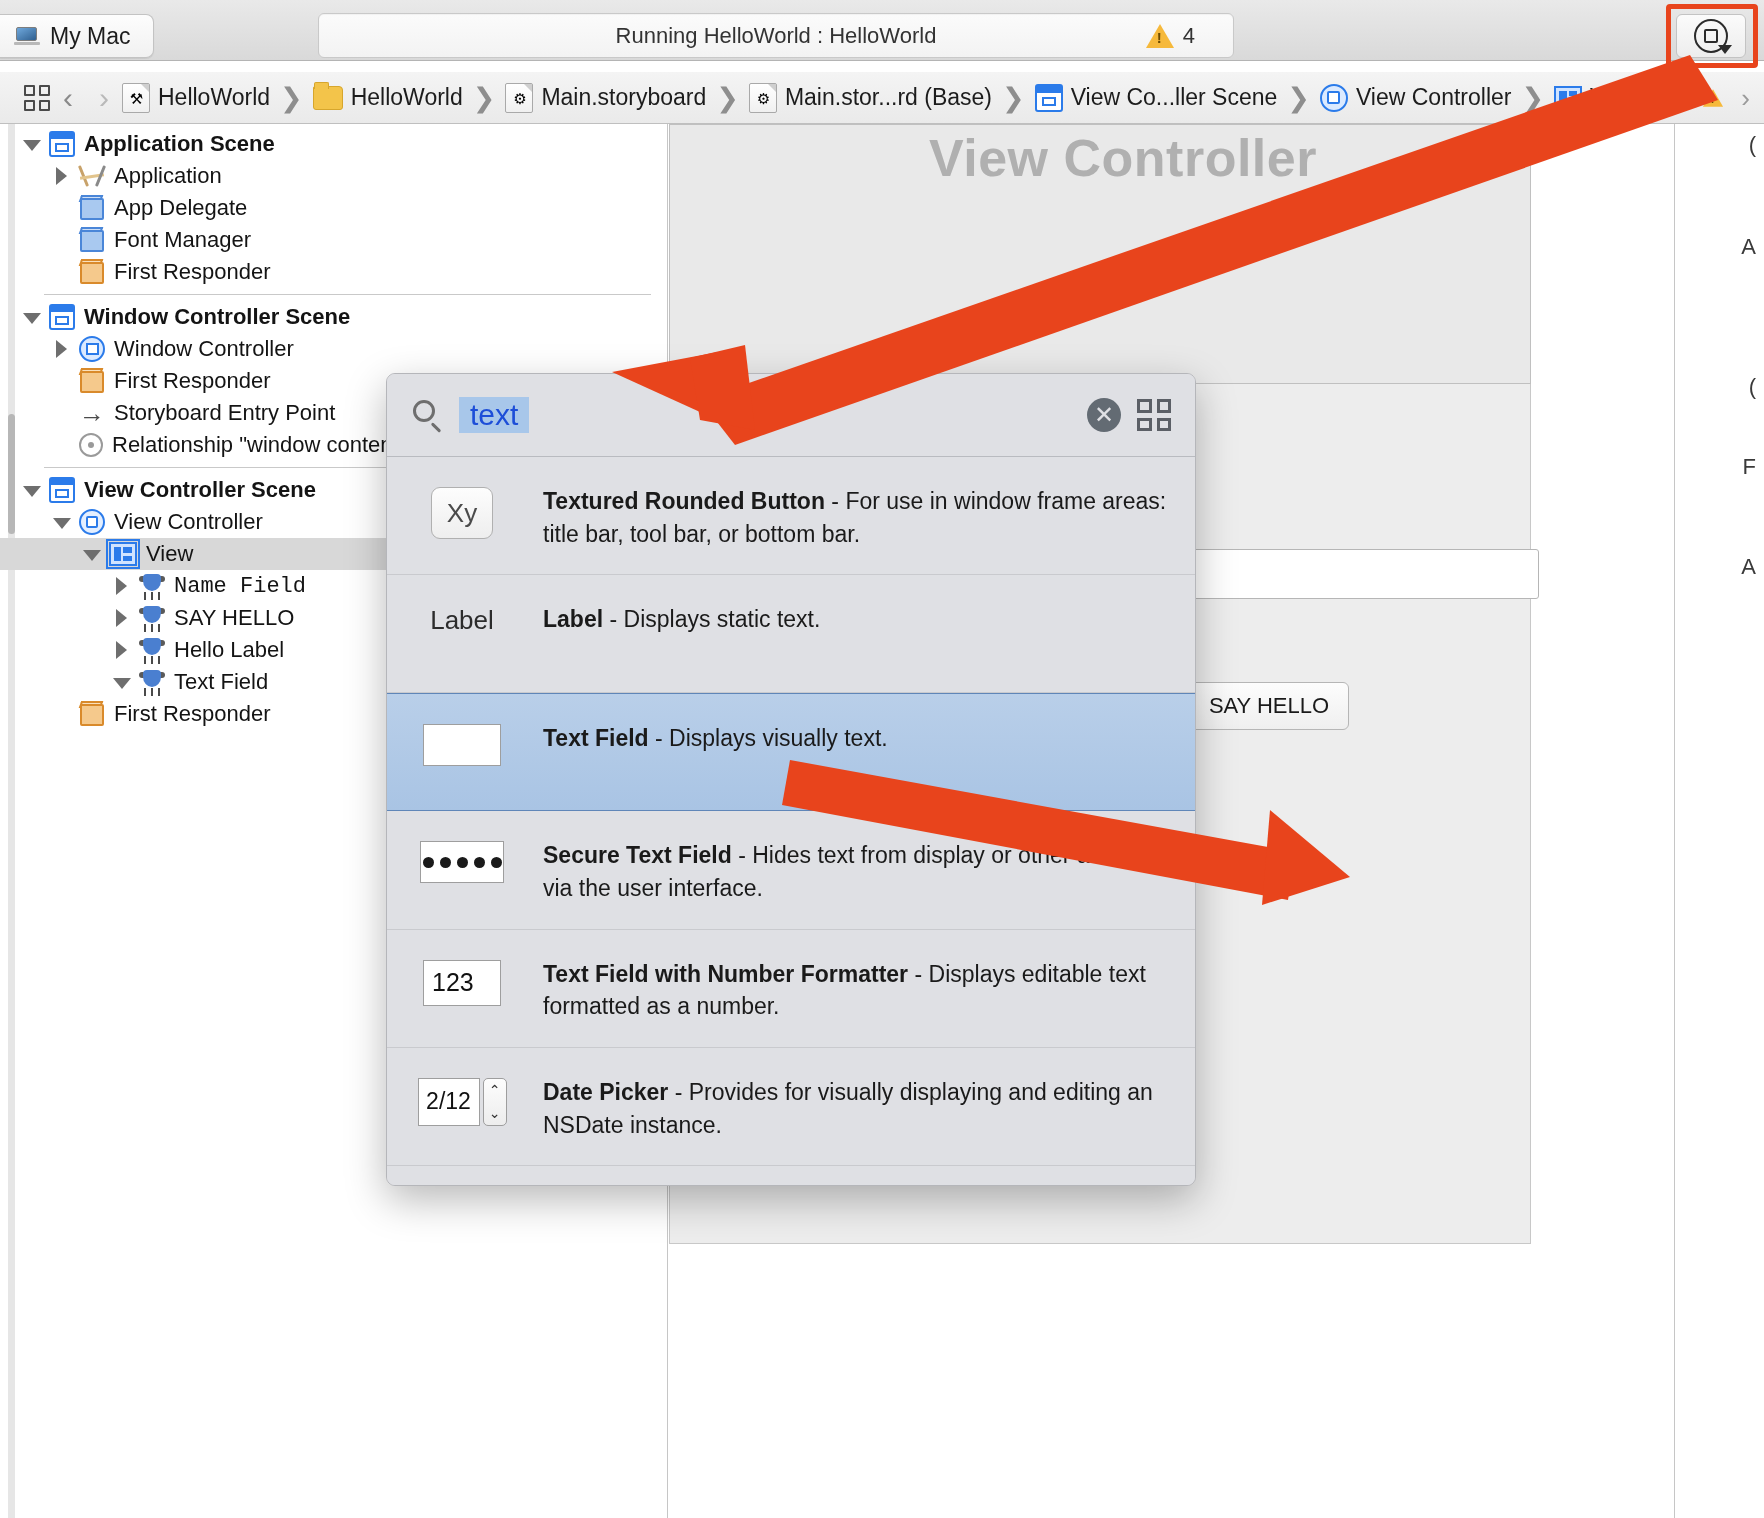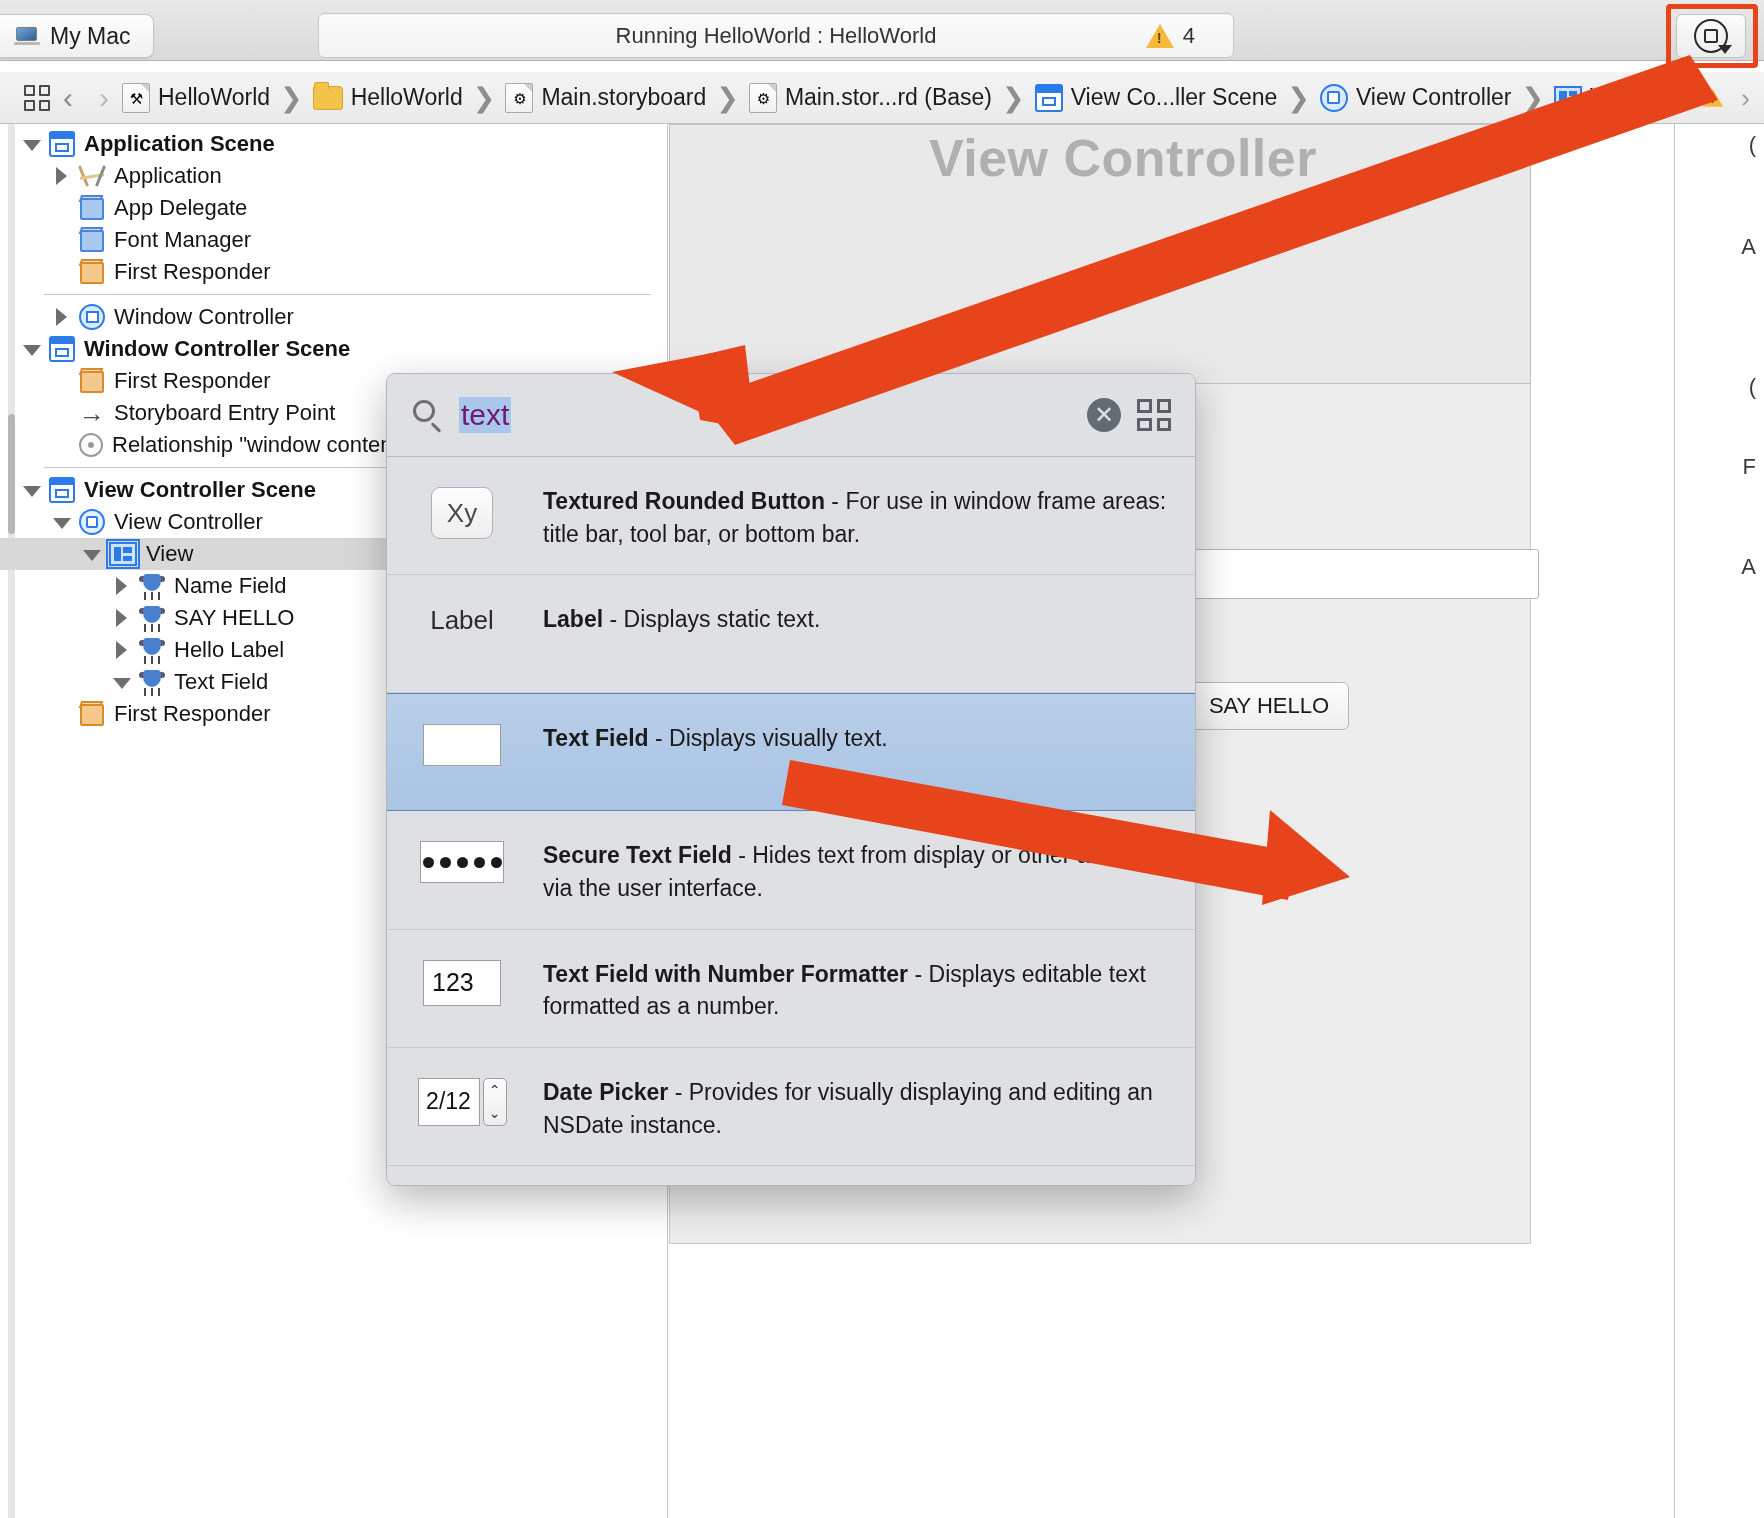--- a/index.html
+++ b/index.html
@@ -305,21 +305,21 @@
   }
   .lib-search {
     position:relative; height:82px; display:flex; align-items:center;
     padding: 0 24px 0 26px; gap: 16px;
     background:#dfe0e4;
   }
   .search-glyph { width:30px; height:30px; position:relative; flex:none; }
   .search-glyph .c { position:absolute; left:0; top:0; width:22px; height:22px; border:3px solid #6e6e6e; border-radius:50%; }
   .search-glyph .h { position:absolute; right:1px; bottom:1px; width:12px; height:3px; background:#6e6e6e; transform:rotate(45deg); border-radius:2px;}
   .search-value {
-    font-size: 30px; color:#701a75; background:#a8c7ea; padding: 1px 2px;
+    font-size: 30px; color:#1d4ed8; background:#a8c7ea; padding: 1px 11px;
   }
   .search-spacer { flex:1; }
   .clear-btn {
     width:34px; height:34px; border-radius:50%; background:#636b73; flex:none;
     display:flex; align-items:center; justify-content:center; color:#dfe0e4;
     font-size:24px; line-height:1;
   }
   .gridview-btn { width:34px; height:32px; display:grid; grid-template-columns:1fr 1fr; gap:5px; flex:none; }
   .gridview-btn i { display:block; border:3px solid #5b5f66; }
   .lib-divider { height:1px; background:#b9bbc0; }
@@ -514,34 +514,34 @@
         </div>
         <div class="row" style="padding-left: 30px;">
           <span class="tri none"></span>
           <span class="i-cube orange">
             <span class="t"></span>
             <span class="f"></span>
           </span>
           <span class="rlabel">First Responder</span>
         </div>
         <div class="sep-line"></div>
-        <div class="row" style="padding-left: 30px;">
-          <span class="tri right"></span>
-          <span class="i-wc">
-            <span class="sq"></span>
-          </span>
-          <span class="rlabel">Window Controller</span>
-        </div>
         <div class="row" style="padding-left: 0px;">
           <span class="tri down"></span>
           <span class="i-scene">
             <span class="top"></span>
             <span class="in"></span>
           </span>
           <span class="rlabel bold">Window Controller Scene</span>
+        </div>
+        <div class="row" style="padding-left: 30px;">
+          <span class="tri right"></span>
+          <span class="i-wc">
+            <span class="sq"></span>
+          </span>
+          <span class="rlabel">Window Controller</span>
         </div>
         <div class="row" style="padding-left: 30px;">
           <span class="tri none"></span>
           <span class="i-cube orange">
             <span class="t"></span>
             <span class="f"></span>
           </span>
           <span class="rlabel">First Responder</span>
         </div>
         <div class="row" style="padding-left: 30px;">
@@ -576,21 +576,21 @@
           <span class="tri down"></span>
           <span class="i-view">
             <span class="a"></span>
             <span class="b">
               <i></i>
               <i></i>
             </span>
           </span>
           <span class="rlabel">View</span>
         </div>
-        <div class="row" style="padding-left: 90px;">
+        <div class="row" style="padding-left: 90px; font-family: Liberation Mono, monospace;">
           <span class="tri right"></span>
           <span class="i-pin">
             <span class="l"></span>
             <span class="r"></span>
             <span class="body"></span>
             <span class="dots"></span>
           </span>
           <span class="rlabel">Name Field</span>
         </div>
         <div class="row" style="padding-left: 90px;">

